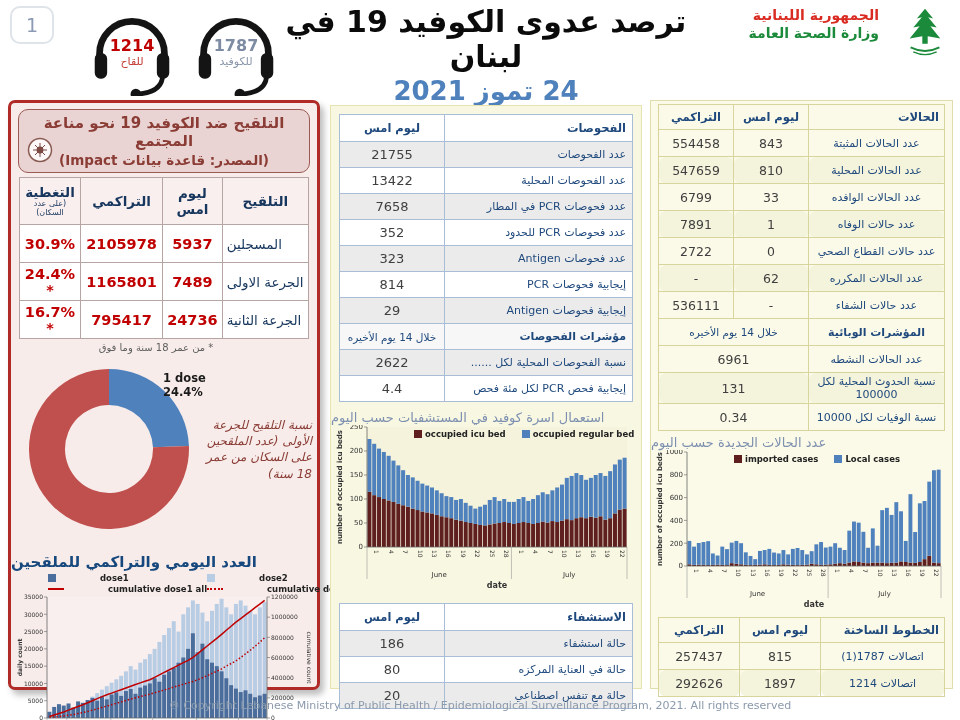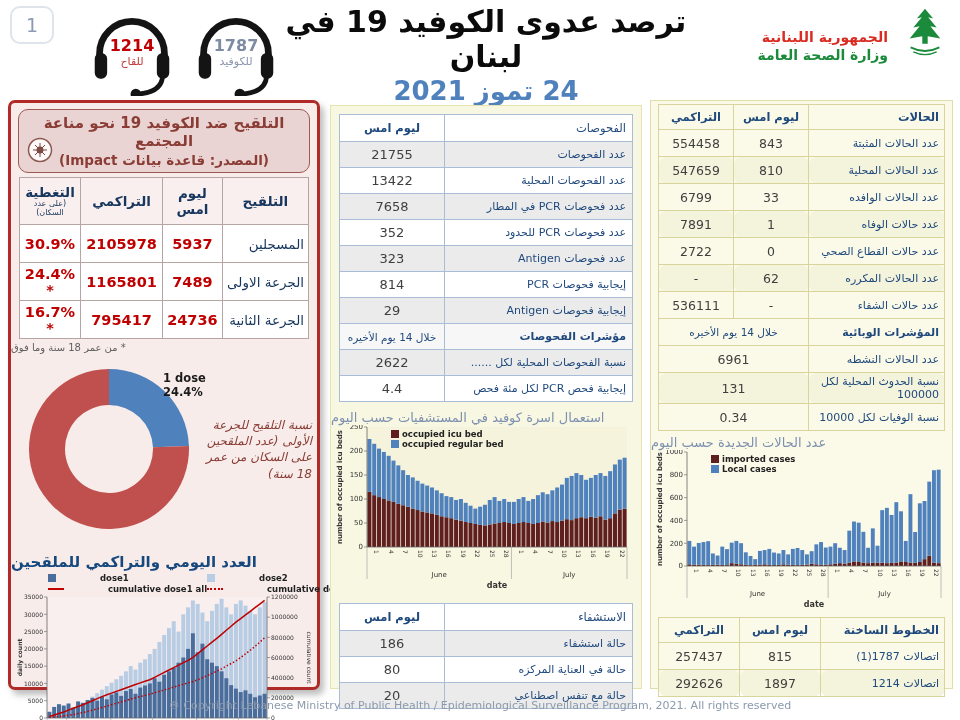--- a/index.html
+++ b/index.html
@@ -8,21 +8,21 @@
   .abs{position:absolute;}
   
   #page-box{left:10px;top:6px;width:40px;height:34px;border:2px solid #dfe3ea;border-radius:10px;
             color:#8d9ab5;font-size:19px;display:flex;align-items:center;justify-content:center;}
   .headset{width:96px;height:86px;}
   .hs-num{position:absolute;top:26px;left:0;width:100%;text-align:center;font-weight:bold;font-size:16px;}
   .hs-lbl{position:absolute;top:45px;left:0;width:100%;text-align:center;font-size:11px;}
   #main-title{left:268px;top:4px;width:436px;text-align:center;direction:rtl;}
   #main-title .t1{font-size:30px;font-weight:bold;color:#0b0b0b;letter-spacing:1px;}
   #main-title .t2{font-size:26px;font-weight:bold;color:#4f81bd;margin-top:2px;}
-  #logo{right:8px;top:6px;display:flex;align-items:flex-end;gap:10px;}
+  #logo{right:8px;top:6px;display:flex;align-items:flex-start;gap:19px;}
   #logo .ltxt{text-align:right;direction:rtl;line-height:1.3;font-weight:bold;font-size:14px;}
   #logo .l1{color:#d92b21;} #logo .l2{color:#1c8a3b;}
   
   .panel{position:absolute;box-sizing:border-box;}
   #vax-panel{left:8px;top:100px;width:312px;height:590px;background:#f7ecea;
              border:3px solid #b02b28;border-radius:7px;box-shadow:4px 5px 6px rgba(110,110,110,.45);}
   #mid-panel{left:330px;top:105px;width:312px;height:584px;background:#f8f7e2;border:1px solid #e6e3ae;}
   #right-panel{left:650px;top:100px;width:303px;height:589px;background:#fbfae8;border:1px solid #e0ddad;}
   
   #vac-head{margin:6px 7px 4px 7px;background:#e9d4d3;border:1.5px solid #9c5a55;border-radius:10px;
@@ -30,62 +30,62 @@
   #vac-head .vh1{font-size:15px;font-weight:bold;}
   #vac-head .vh2{font-size:13.5px;font-weight:bold;margin-top:2px;}
   #virus-ico{position:absolute;left:8px;bottom:5px;}
   
   table{border-collapse:collapse;}
   .vac-table{direction:rtl;width:calc(100% - 16px);margin:2px 8px;background:#ffffff;}
   .vac-table th,.vac-table td{border:1px solid #b7a5a4;padding:1px 4px;}
   .vac-table th{color:#17365d;font-size:13.5px;height:44px;background:#f9efee;}
   .vac-table th .small{font-size:8px;font-weight:normal;display:block;line-height:1.1;}
   .vac-table td{height:35px;}
-  .vac-table .c-lbl{color:#17365d;font-size:13.5px;text-align:right;width:92px;}
+  .vac-table .c-lbl{color:#17365d;font-size:13.5px;text-align:left;width:92px;}
   .vac-table .c-val{color:#c00000;font-weight:bold;font-size:14.5px;text-align:center;}
-  #vac-footnote{direction:rtl;text-align:left;font-size:10px;color:#5f5f5f;margin:3px 16px 0 0;}
+  #vac-footnote{direction:rtl;text-align:center;font-size:10px;color:#5f5f5f;margin:3px 16px 0 0;}
   
   .blue-table{direction:rtl;width:calc(100% - 16px);margin:8px;background:#ffffff;}
   .blue-table th,.blue-table td{border:1px solid #a9bdd9;padding:2px 6px;}
   .blue-table th{color:#1f497d;font-size:11.5px;height:22px;}
-  .blue-table th.h-lbl{text-align:right;font-weight:normal;}
+  .blue-table th.h-lbl{text-align:right;font-weight:bold;}
   .blue-table td{height:21px;}
   .blue-table .c-lbl{color:#1f497d;font-size:11px;text-align:right;}
   .blue-table .c-val{color:#3f3f3f;font-size:13px;text-align:center;width:92px;}
   .blue-table tbody tr:nth-child(odd){background:#ebebeb;}
   .blue-table .section{background:#f7f7f7 !important;}
   .blue-table .section .c-lbl{font-weight:bold;}
   .blue-table .section .c-val{color:#1f497d;font-size:10.5px;}
   
   .yellow-table{direction:rtl;width:calc(100% - 14px);margin:3px 7px;}
   .yellow-table th,.yellow-table td{border:1px solid #d8d59c;padding:2px 5px;background:#fbfae8;}
   .yellow-table th{color:#1f497d;font-size:11.5px;height:20px;}
   .yellow-table th.h-lbl{text-align:right;font-weight:bold;}
   .yellow-table td{height:22px;border-radius:8px;}
-  .yellow-table .c-lbl{color:#1f497d;font-size:11px;text-align:right;}
+  .yellow-table .c-lbl{color:#1f497d;font-size:11px;text-align:center;}
   .yellow-table .c-val{color:#3f3f3f;font-size:12.5px;text-align:center;}
   .yellow-table tbody tr:nth-child(even) td{background:#f4f3dc;}
   .yellow-table .section td{background:#fbfae8 !important;}
   .yellow-table .section .c-lbl{font-weight:bold;}
   .yellow-table .section .c-val{color:#1f497d;font-size:10.5px;}
   #cases-table .c-val{width:64px;} #hotlines-table .c-val{width:70px;}
   
   #level-title{direction:rtl;text-align:center;color:#17365d;font-weight:bold;font-size:16px;
                padding:6px 0 4px 0;}
   #level-title .red{color:#c00000;}
   
   #donut-row{position:relative;height:198px;margin-top:2px;}
   #donut-annot{position:absolute;left:152px;top:16px;font-size:11.5px;font-weight:600;color:#1a1a1a;line-height:1.25;}
   #donut-caption{position:absolute;right:5px;top:62px;width:110px;direction:rtl;text-align:right;
                  font-size:12px;color:#8a3c35;line-height:1.35;font-style:italic;}
   
   .chart-title{direction:rtl;text-align:left;font-size:13px;color:#7d90b0;margin-top:4px;}
   #vax-chart-title{color:#17487d;font-weight:bold;font-size:15px;margin-top:0;}
   .chart-wrap{position:relative;margin:0 4px;}
-  .overlay-legend{position:absolute;top:4px;left:56px;display:flex;z-index:2;flex-direction:column;}
+  .overlay-legend{position:absolute;top:4px;left:79px;display:flex;gap:16px;z-index:2;}
   .lg-it{display:inline-flex;align-items:center;gap:3px;font-size:8.5px;font-weight:bold;color:#222;white-space:nowrap;}
   .lg-it .sw{display:inline-block;}
   .sw.box{width:8px;height:8px;}
   .sw.line{width:16px;height:0;border-top:2px solid;}
   .sw.dash{width:16px;height:0;border-top:2px dotted;}
   #lg-vax{display:grid;grid-template-columns:1fr 1fr;width:232px;margin:2px auto 0 auto;row-gap:1px;}
   #lg-vax .lg-it{font-weight:bold;gap:44px;}
   
   #footer{left:0;right:0;top:699px;text-align:center;font-size:11px;color:#8b9aac;}
 </style>

